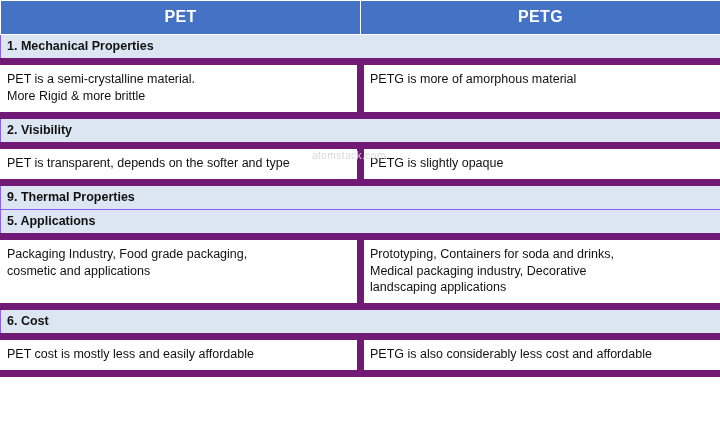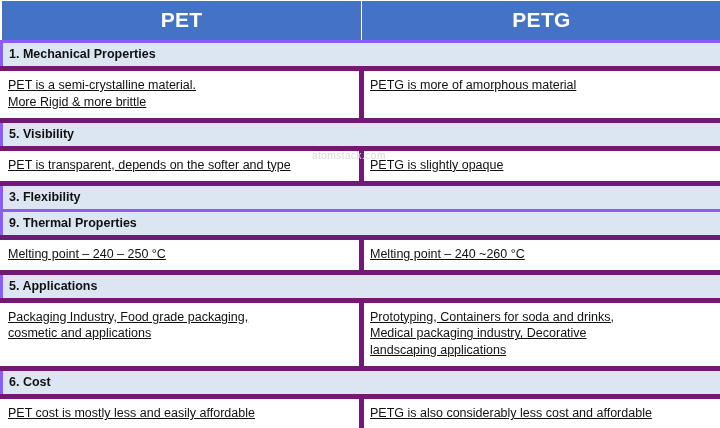--- a/index.html
+++ b/index.html
@@ -25,44 +25,43 @@
     width: 720px;
     border-collapse: collapse;
     table-layout: fixed;
   }
   table.compare col.c1 { width: 360px; }
   table.compare col.c2 { width: 360px; }
 
   .hdr-row th {
     background: #4472c4;
     color: #ffffff;
-    font-size: 21px;
+    font-size: 16px;
     font-weight: bold;
     text-align: center;
     padding: 7px 0 8px 0;
     border: 1px solid #ffffff;
     letter-spacing: 0.3px;
   }
   .section-row td {
     background: #dce6f2;
     font-size: 12.5px;
     font-weight: bold;
     color: #111111;
     padding: 4px 6px 5px 6px;
-    border: 3px solid #8b5cf6;
+    border: 1px solid #8b5cf6;
   }
   .content-row td {
     background: #ffffff;
     font-size: 12.5px;
     color: #111111;
     padding: 6px 8px 7px 6px;
-    border: 5px solid #701a75;
+    border: 7px solid #701a75;
     vertical-align: top;
     line-height: 1.35;
-    text-decoration: underline;
   }
   .content-row td.left-cell {
     border-left: 1px solid #ffffff;
   }
   .content-row td.right-cell {
     border-right: 1px solid #ffffff;
   }
   .content-row td .line { display: block; }
   .watermark {
     position: absolute;
@@ -99,45 +98,34 @@
         <td class="left-cell">
           <span class="line">PET is a semi-crystalline material.</span>
           <span class="line">More Rigid &amp; more brittle</span>
         </td>
         <td class="right-cell">
           <span class="line">PETG is more of amorphous material</span>
         </td>
       </tr>
 
       <tr class="section-row">
-        <td colspan="2">5. Visibility</td>
+        <td colspan="2">2. Visibility</td>
       </tr>
       <tr class="content-row">
         <td class="left-cell">
           <span class="line">PET is transparent, depends on the softer and type</span>
         </td>
         <td class="right-cell">
           <span class="line">PETG is slightly opaque</span>
         </td>
       </tr>
 
-      <tr class="section-row">
-        <td colspan="2">3. Flexibility</td>
-      </tr>
 
       <tr class="section-row">
         <td colspan="2">9. Thermal Properties</td>
-      </tr>
-      <tr class="content-row">
-        <td class="left-cell">
-          <span class="line">Melting point – 240 – 250 °C</span>
-        </td>
-        <td class="right-cell">
-          <span class="line">Melting point – 240 ~260 °C</span>
-        </td>
       </tr>
 
       <tr class="section-row">
         <td colspan="2">5. Applications</td>
       </tr>
       <tr class="content-row">
         <td class="left-cell">
           <span class="line">Packaging Industry, Food grade packaging,</span>
           <span class="line">cosmetic and applications</span>
         </td>

